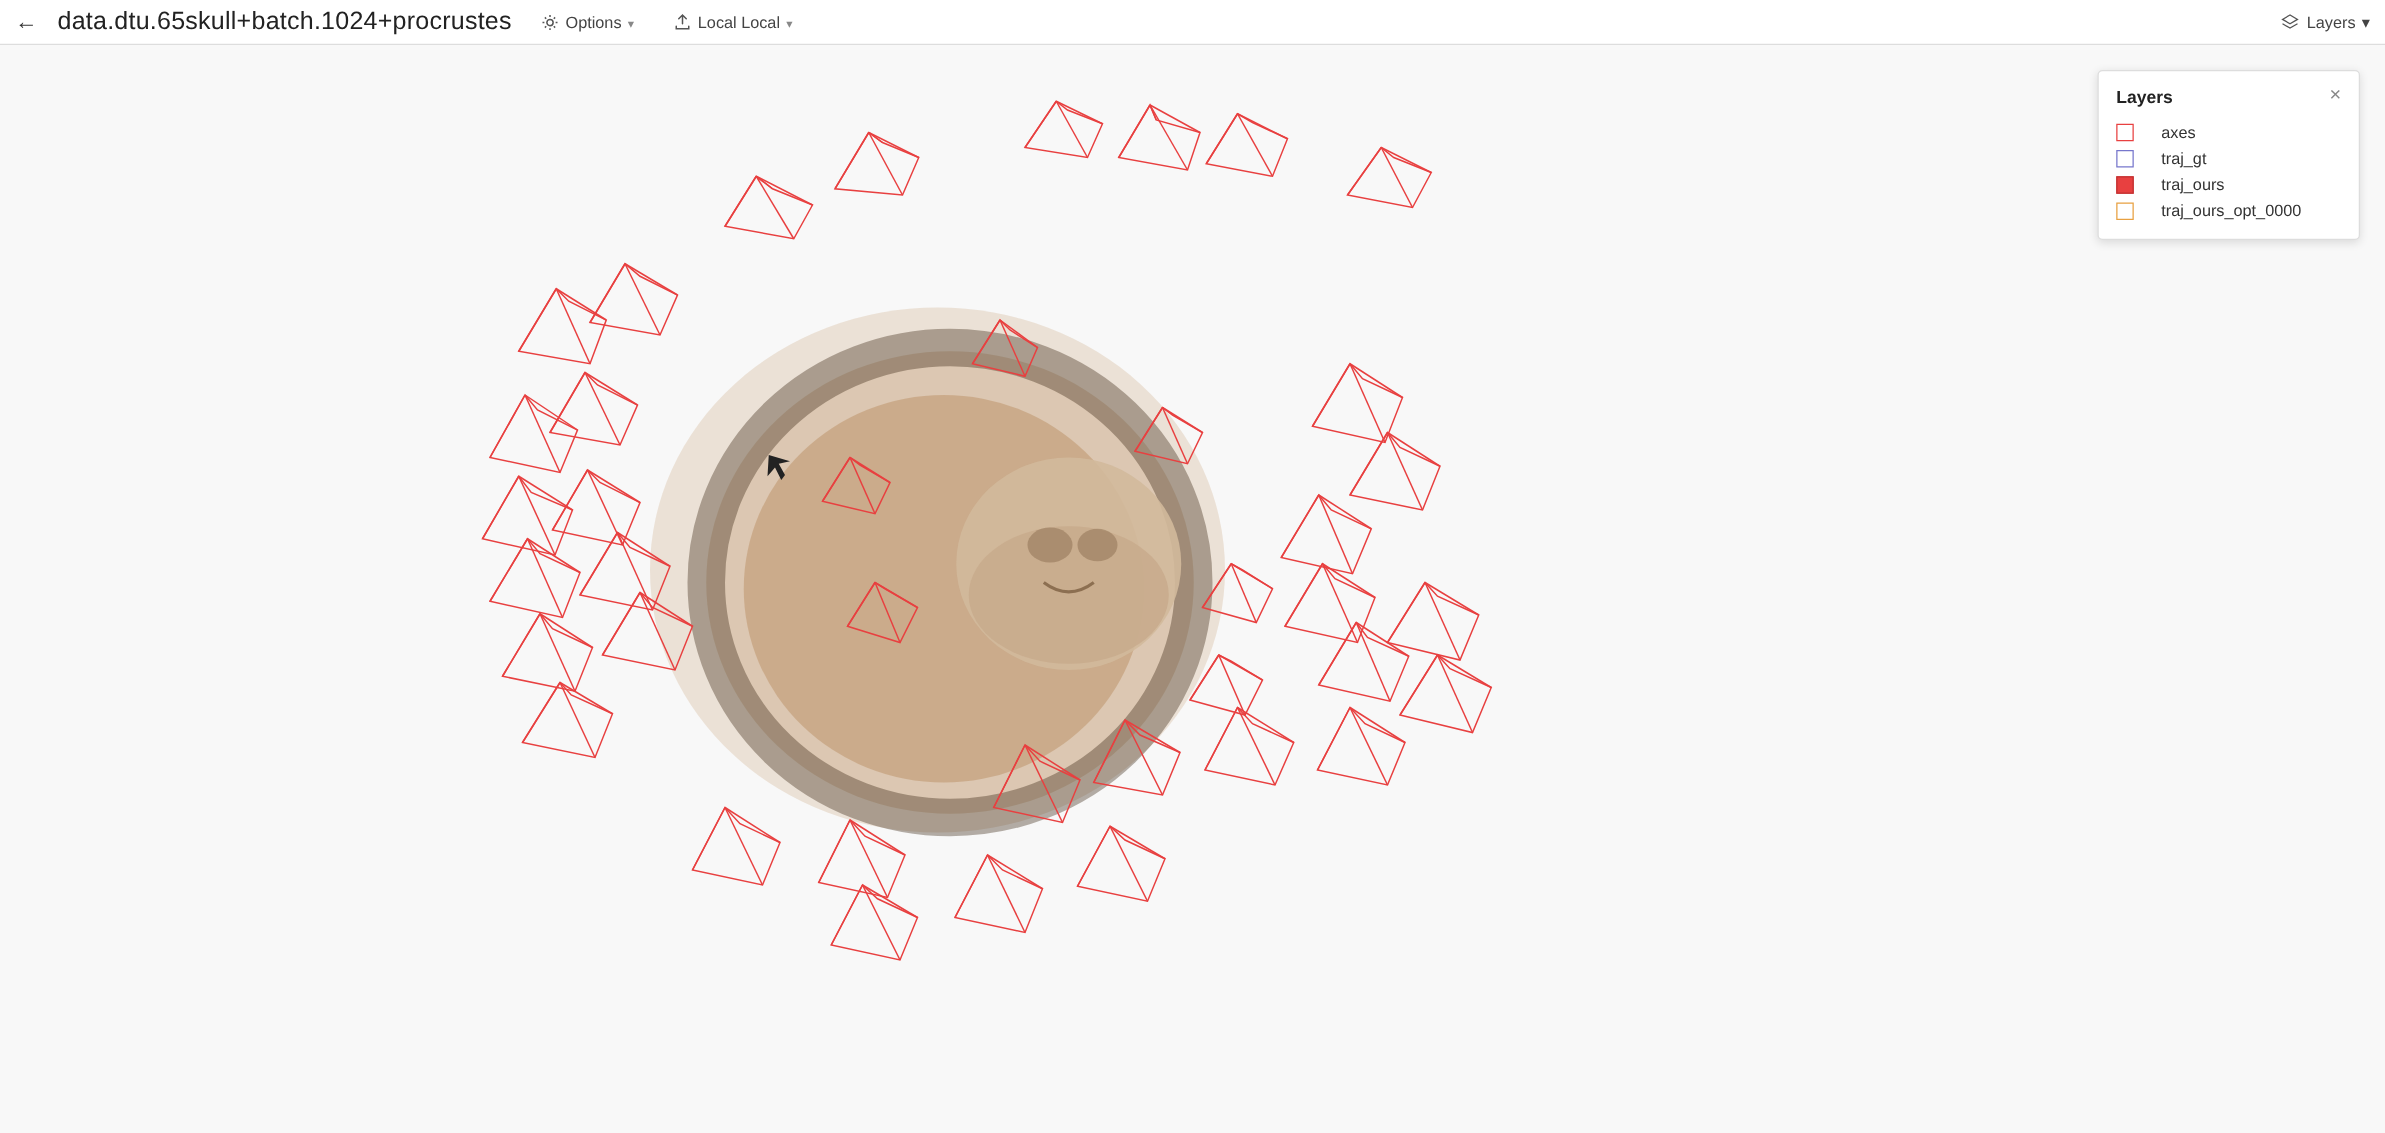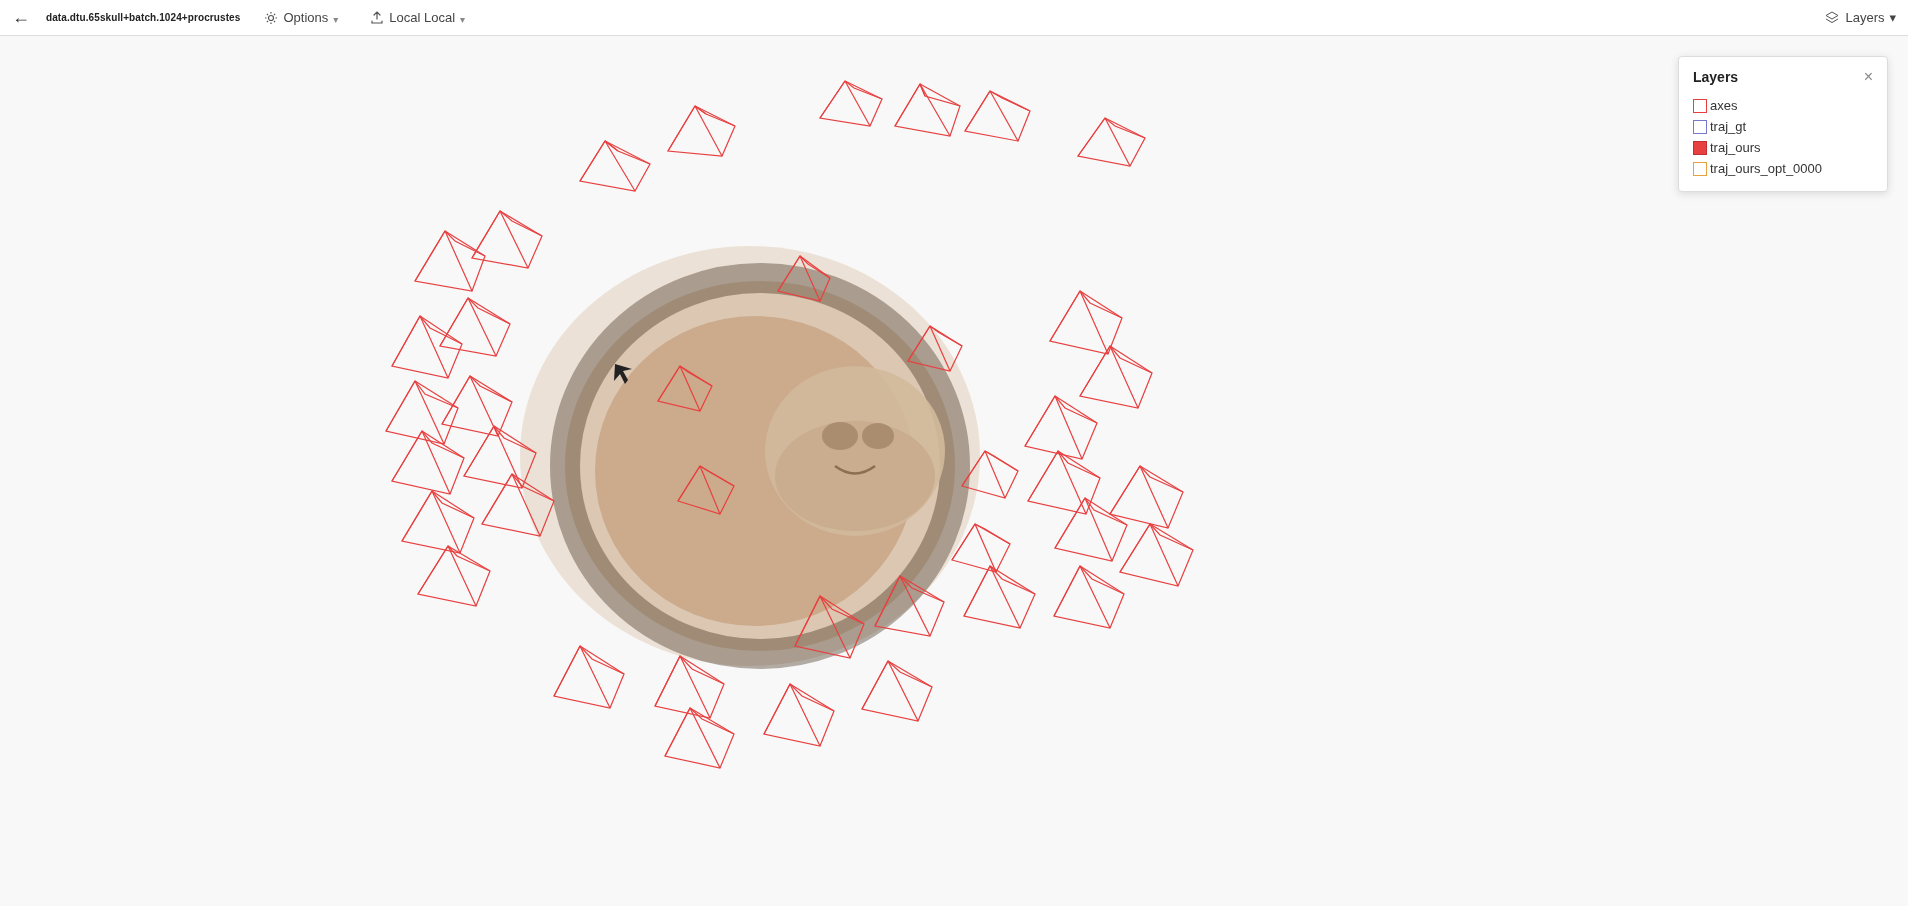--- a/index.html
+++ b/index.html
@@ -25,22 +25,22 @@
       z-index: 10;
     }
     .back-btn {
       cursor: pointer;
       font-size: 18px;
       color: #333;
       display: flex;
       align-items: center;
     }
     .page-title {
-      font-size: 10px;
-      font-weight: 700;
+      font-size: 20px;
+      font-weight: 400;
       color: #222;
       letter-spacing: 0.01em;
     }
     .toolbar-btn {
       display: flex;
       align-items: flex-end;
       gap: 5px;
       font-size: 13px;
       color: #444;
       cursor: pointer;
@@ -99,21 +99,21 @@
     }
     .close-btn {
       font-size: 16px;
       color: #888;
       cursor: pointer;
       line-height: 1;
     }
     .layer-item {
       display: flex;
       align-items: center;
-      gap: 3px;
+      gap: 22px;
       padding: 3px 0;
       font-size: 13px;
       color: #333;
       cursor: pointer;
     }
     .layer-color-box {
       width: 14px;
       height: 14px;
       border: 1px solid #aaa;
       flex-shrink: 0;

